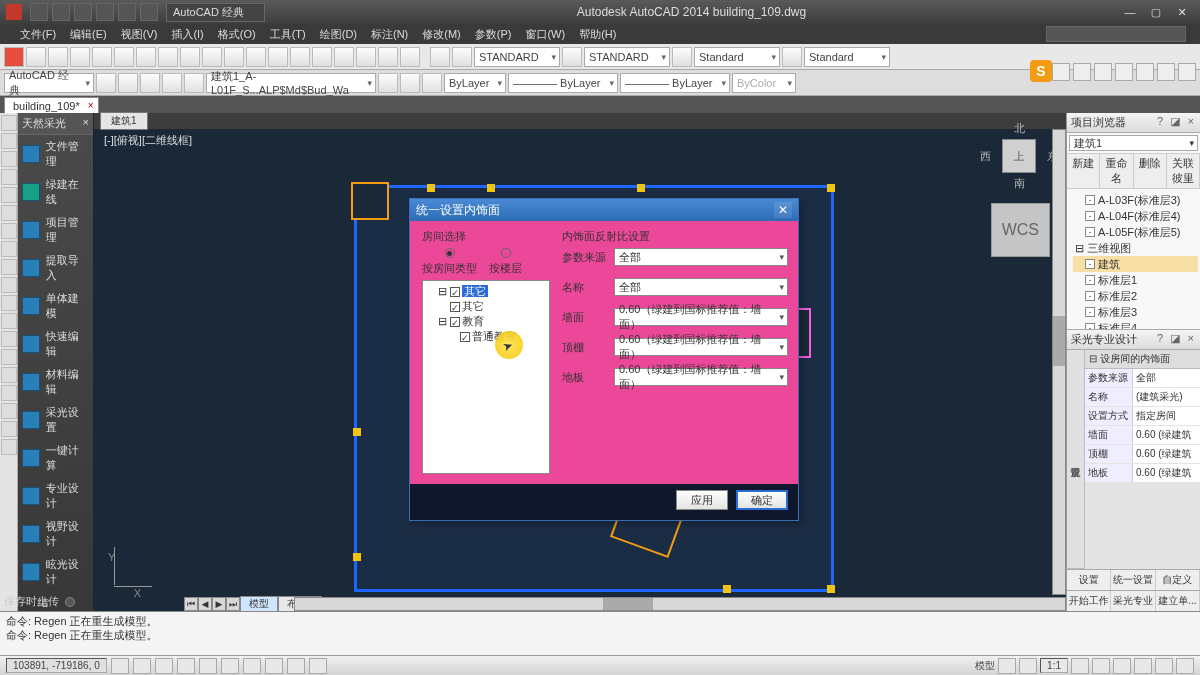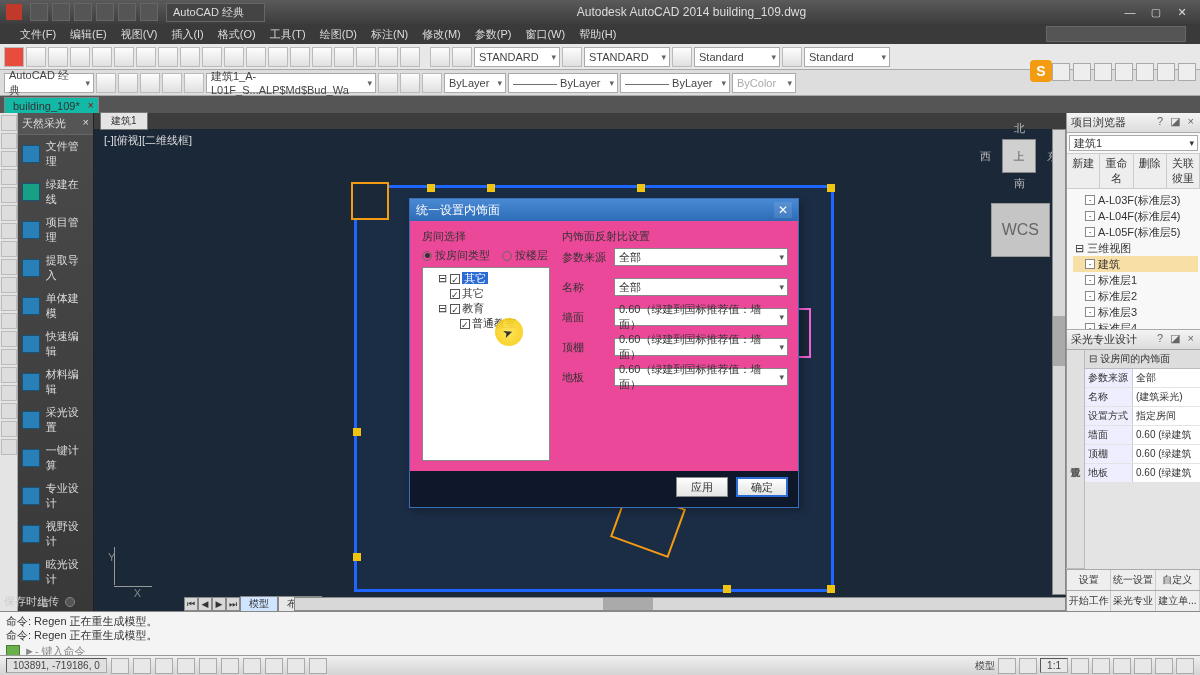--- a/index.html
+++ b/index.html
@@ -25,21 +25,21 @@
 .toolbar-row.dark { background: #ddd; }
 .tb-btn { width: 20px; height: 20px; background: linear-gradient(#fdfdfd,#e0e0e0); border: 1px solid #bbb; display: inline-block; }
 .tb-sep { width: 6px; }
 .tb-combo { height: 20px; background: #fff; border: 1px solid #aaa; padding: 0 16px 0 4px; display: flex; align-items: center; color: #444; position: relative; }
 .tb-combo::after { content:"▾"; position:absolute; right:3px; font-size:9px; color:#666; }
 .favicon-strip { position: absolute; top: 60px; right: 4px; height: 24px; display:flex; gap:3px; align-items:center;}
 .fav-btn { width:18px; height:18px; background:#eee; border:1px solid #aaa;}
 
 
 .file-tabs { height: 18px; background: #555; display: flex; align-items: flex-end; padding-left: 4px; }
-.file-tab { background: #14b8a6; padding: 2px 18px 2px 8px; font-size: 11px; color: #333; border: 1px solid #888; border-bottom: none; position: relative;}
+.file-tab { background: #ffffff; padding: 2px 18px 2px 8px; font-size: 11px; color: #333; border: 1px solid #888; border-bottom: none; position: relative;}
 .file-tab .close{ position:absolute; right:4px; top:2px; color:#a00; font-size:10px;}
 
 
 .main { position: absolute; top: 113px; bottom: 64px; left: 0; right: 0; display: flex; background: #999; }
 
 
 .left-tools { width: 18px; background: #e4e4e4; border-right:1px solid #aaa; display:flex; flex-direction:column; gap:2px; padding-top:2px;}
 .left-tools .t { width:16px; height:16px; background:#ddd; border:1px solid #bbb; margin-left:1px;}
 
 
@@ -115,21 +115,21 @@
 .status-right{ margin-left:auto; display:flex; gap:3px; align-items:center;}
 
 
 .modal{ position:absolute; top:198px; left:409px; width:390px; background:#f0f0f0; border:1px solid #3a6fb7; box-shadow:3px 3px 8px rgba(0,0,0,0.3); font-size:11px;}
 .modal-title{ height:22px; background:linear-gradient(#4a8ad4,#2d6bb5); color:#fff; display:flex; align-items:center; padding:0 6px; font-size:12px;}
 .modal-title .x{ margin-left:auto; width:18px; height:16px; background:rgba(255,255,255,0.1); display:flex; align-items:center; justify-content:center; cursor:pointer; color:#fff;}
 .modal-body{ padding:8px 10px 10px 12px; display:flex; gap:12px; background:#ec4899;}
 .modal-left{ width:128px;}
 .group-label{ color:#333; margin-bottom:4px;}
 .radio-row{ display:flex; gap:12px; margin-bottom:4px;}
-.radio-row label{ display:flex; gap:3px; align-items:center;}
+.radio-row label{ display:flex; gap:3px; align-items:center;flex-direction:column;}
 .radio{ width:10px; height:10px; border:1px solid #666; border-radius:50%; display:inline-flex; align-items:center; justify-content:center;}
 .radio.checked::after{ content:""; width:5px; height:5px; background:#333; border-radius:50%;}
 .tree-box{ width:128px; height:194px; background:#fff; border:1px solid #888; padding:3px; font-size:11px; line-height:15px; position:relative;}
 .tree-box .node{ padding-left:12px;}
 .tree-box .node2{ padding-left:24px;}
 .tree-box .node3{ padding-left:34px;}
 .chk{ width:10px; height:10px; border:1px solid #555; display:inline-block; vertical-align:middle; margin-right:2px; background:#fff;}
 .chk.on::after{content:"✓"; font-size:9px; position:relative; top:-3px; left:0; color:#333;}
 .hl{ background:#2a6bd4; color:#fff; padding:0 2px;}
 .cursor-highlight{ position:absolute; top:50px; left:72px; width:28px; height:28px; background:radial-gradient(#ffe24a,#f5c400); border-radius:50%; opacity:0.9;}
@@ -492,24 +492,20 @@
       <span>开始工作</span>
       <span>采光专业</span>
       <span>建立单...</span>
     </div>
   </div>
 </div>
 
 <div class="cmd-area">
   <div class="line">命令: Regen  正在重生成模型。</div>
   <div class="line">命令: Regen  正在重生成模型。</div>
-  <div class="cmd-prompt">
-      <div class="cmd-icon"></div>
-      <span style="color:#888">►- 键入命令</span>
-    </div>
 </div>
 
 <div class="statusbar">
   <div class="status-coord">103891, -719186, 0</div>
   <div class="status-btn"></div>
     <div class="status-btn"></div>
     <div class="status-btn"></div>
     <div class="status-btn"></div>
     <div class="status-btn"></div>
     <div class="status-btn"></div>

